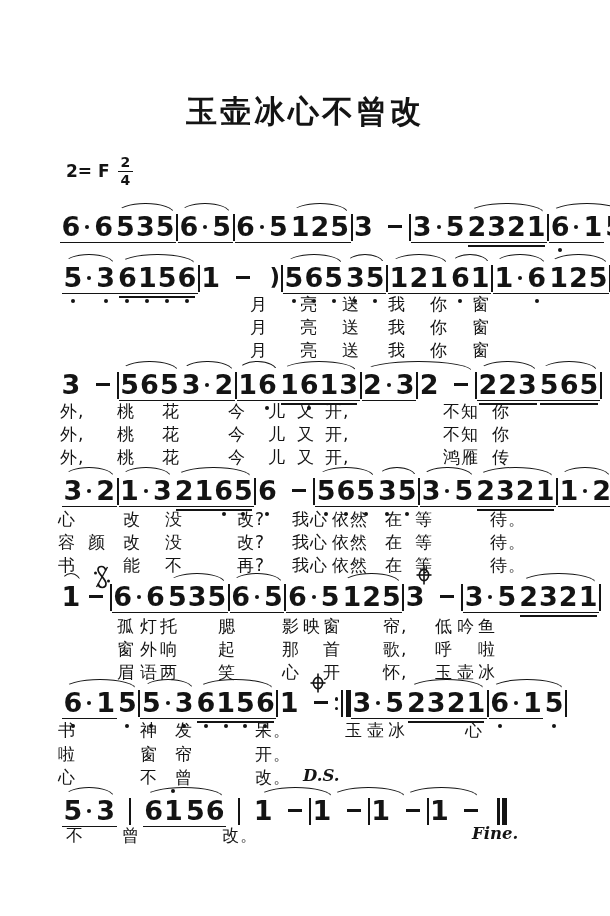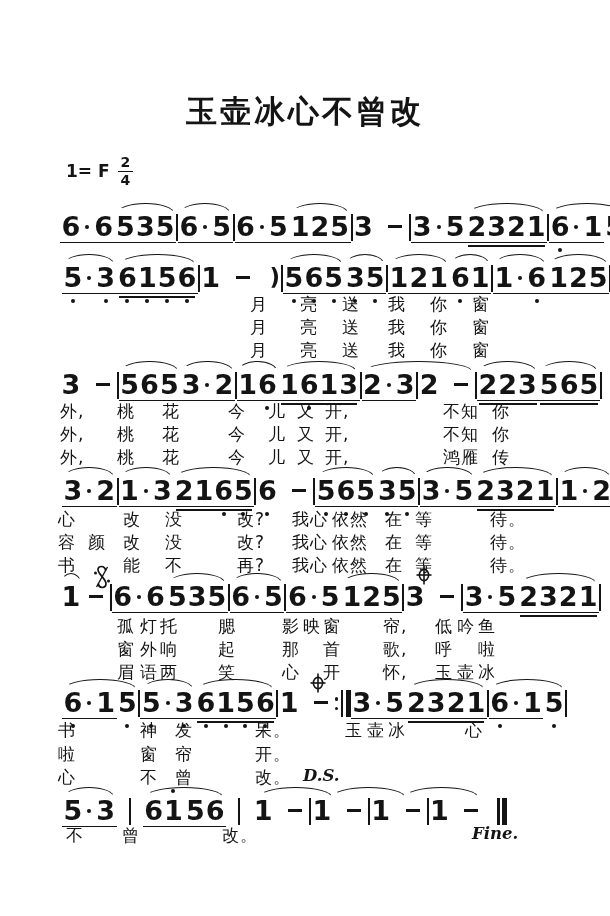--- a/index.html
+++ b/index.html
@@ -69,21 +69,21 @@
   .lyr.ds { font-family:"DejaVu Serif","Liberation Serif",serif; font-style:italic; font-weight:700; font-size:16.5px; letter-spacing:0; }
   .sign { position:absolute; }
 </style>
 </head>
 <body>
 
 <div class="sheet">
   <h1 class="title">玉壶冰心不曾改</h1>
 
   <div class="keysig">
-    <span>1= F</span>
+    <span>2= F</span>
     <span class="frac">
       <span class="ftop">2</span>
       <span class="fbot">4</span>
     </span>
   </div>
 
 
   <div id="notation">
       <div class="mline" style="top: 196px; left: 60px; width: 492px;">
         <div class="grp u">

